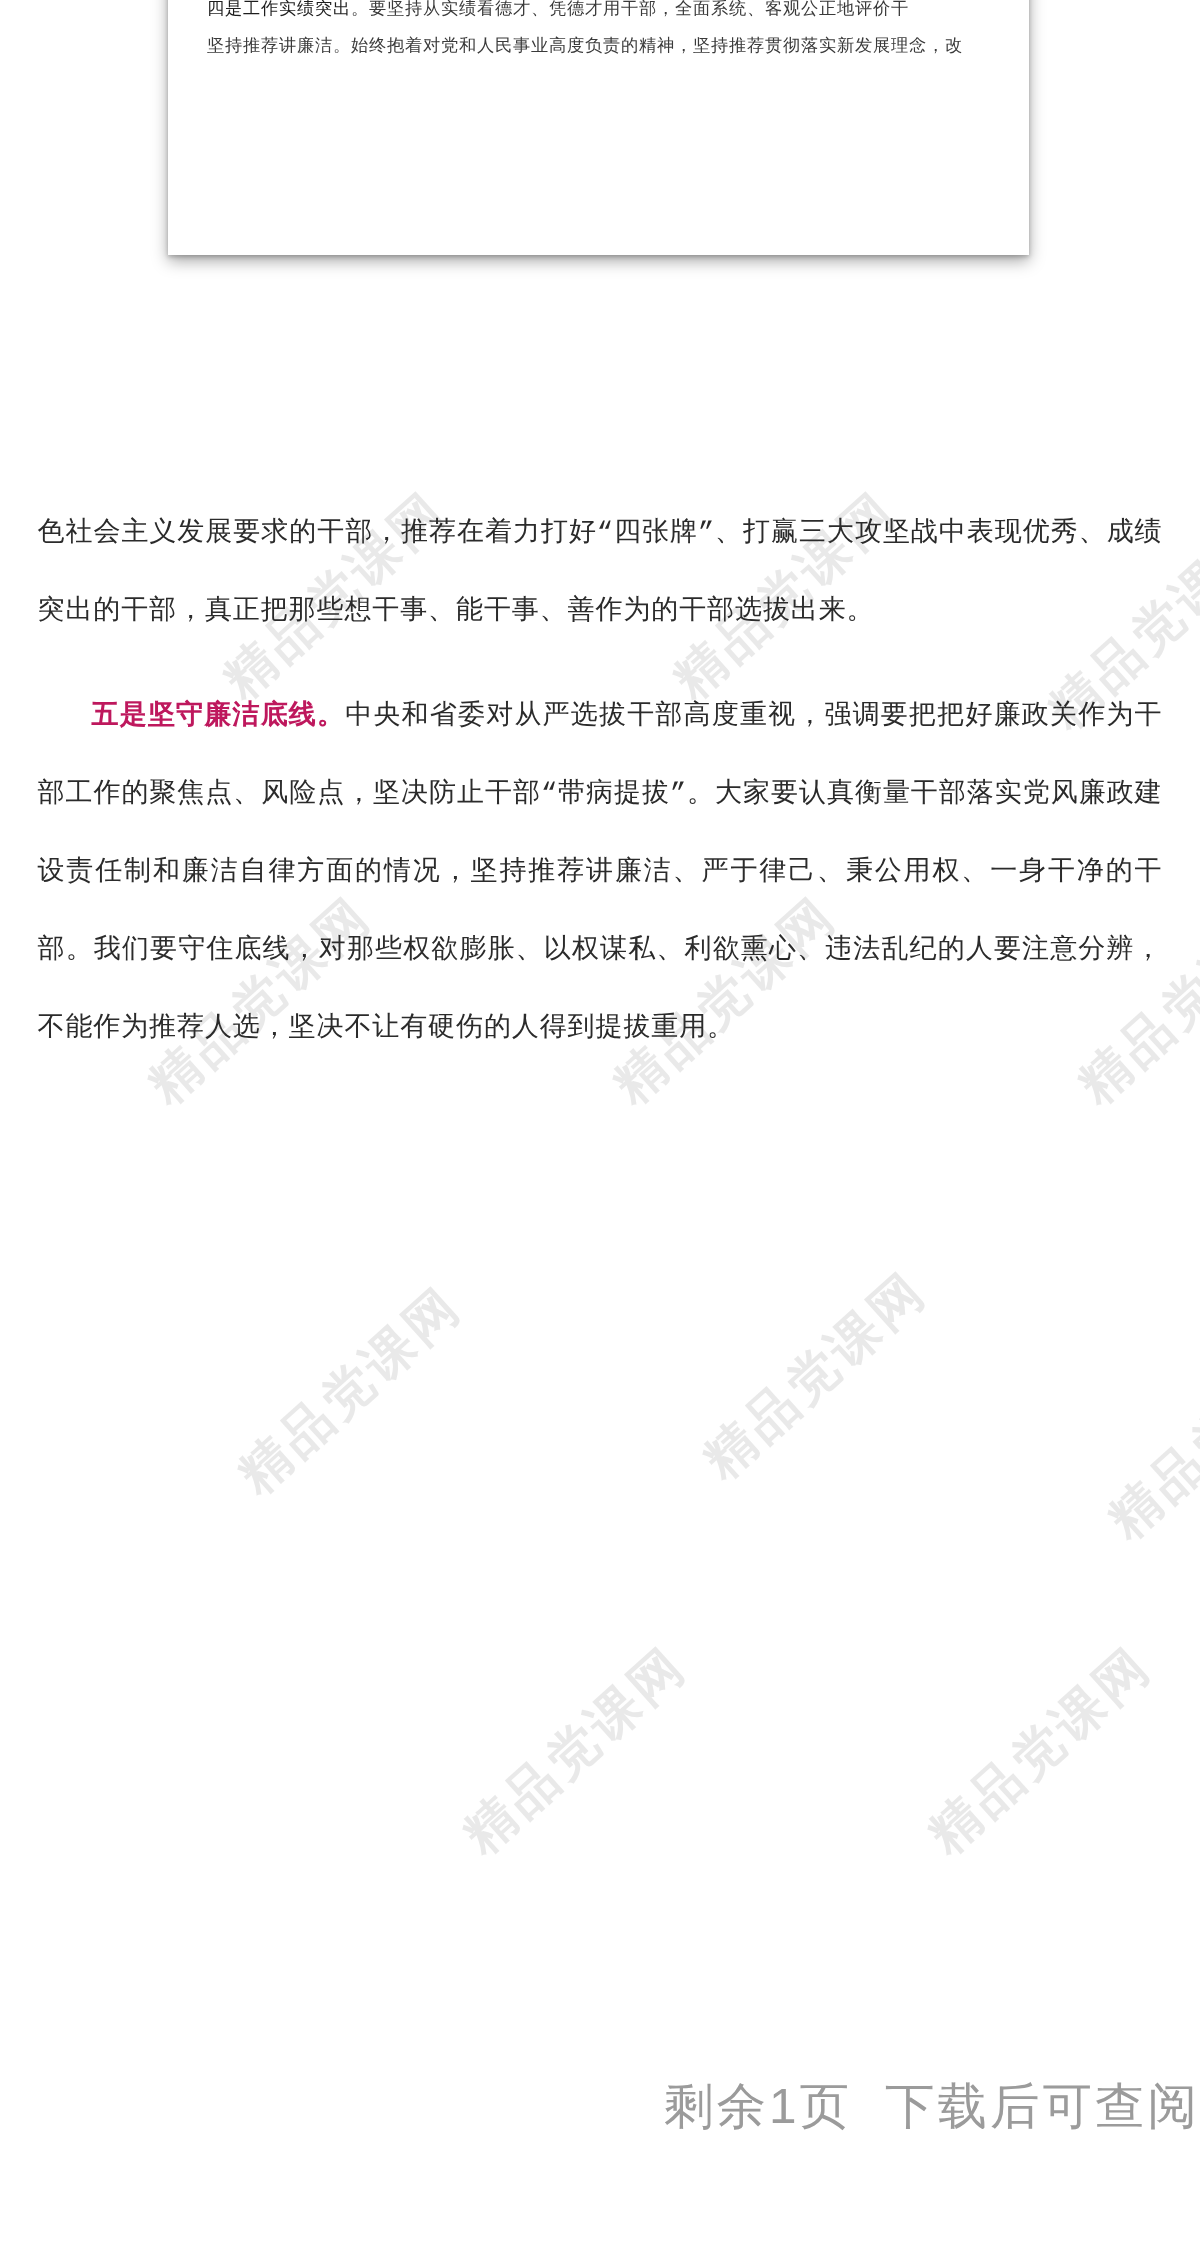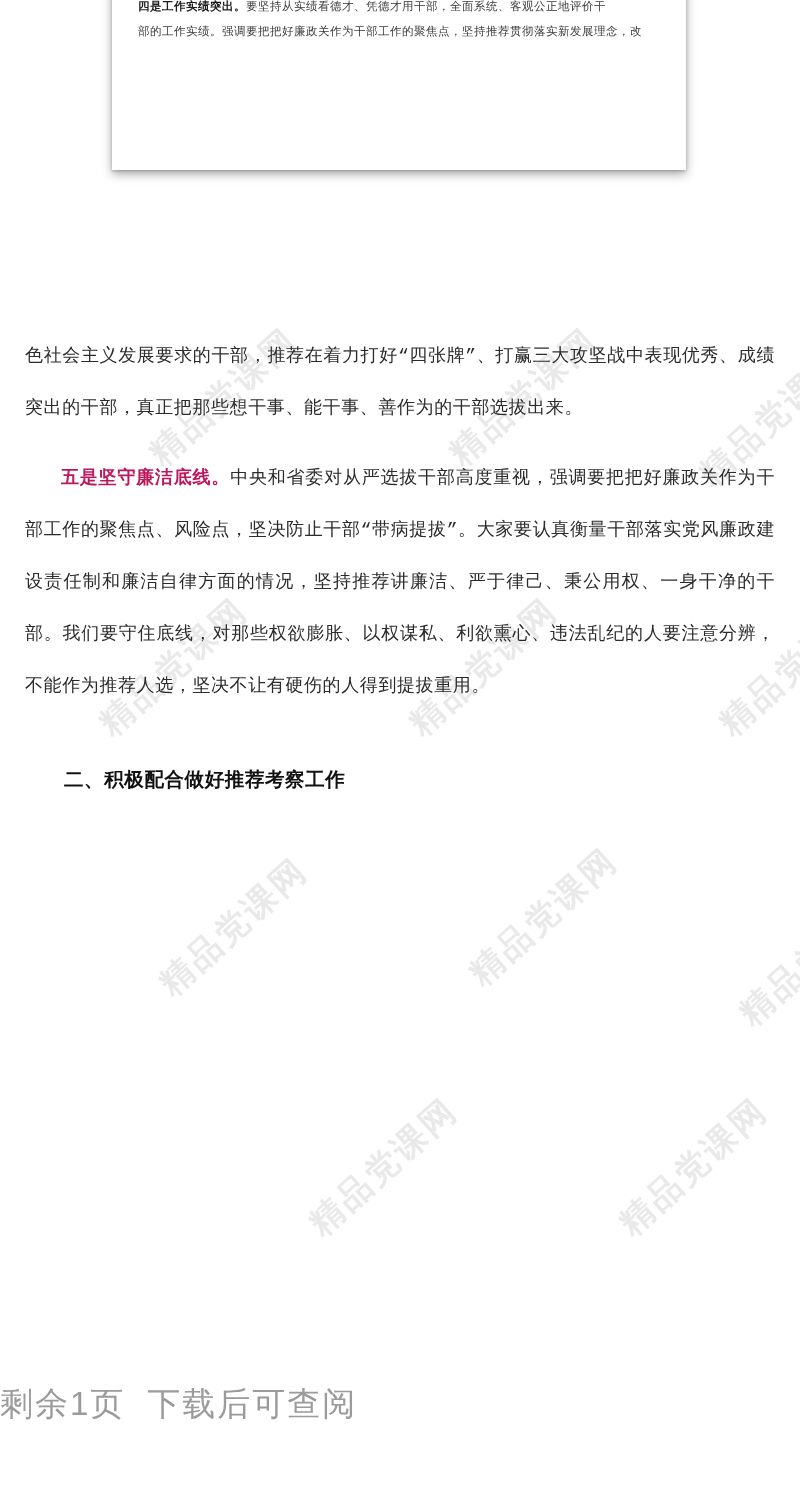--- a/index.html
+++ b/index.html
@@ -42,21 +42,21 @@
   .card-line {
     font-size: 11.5px;
     line-height: 25px;
     color: #3a3a3a;
     letter-spacing: 0.5px;
     text-align: justify;
     text-align-last: left;
     font-family: "Liberation Serif", "DejaVu Serif", serif;
   }
   .card-line.first { text-indent: 0; }
-  .card-line b { font-weight: 700; color: #1d1d1d; }
+  .card-line b { font-weight: 400; color: #1d1d1d; }
 
   
   .doc-body {
     position: absolute;
     left: 0;
     top: 330px;
     width: 800px;
     padding: 0 25px;
     z-index: 2;
   }
@@ -116,40 +116,40 @@
     white-space: nowrap;
     user-select: none;
   }
 
   
   .footer-notice {
     position: absolute;
     left: 0;
     top: 1382px;
     width: 800px;
-    text-align: left;
+    text-align: right;
     z-index: 3;
   }
 
   .footer-notice span {
     font-family: "Liberation Sans", "DejaVu Sans", sans-serif;
     font-size: 33px;
     color: #9b9b9b;
     letter-spacing: 2px;
   }
   .footer-notice .gap { display: inline-block; width: 22px; }
 </style>
 </head>
 <body>
 
 <div class="page-card-wrap">
   <div class="page-card">
     <div class="page-card-inner">
       <div class="card-line first"><b>四是工作实绩突出。</b><span>要坚持从实绩看德才、凭德才用干部，全面系统、客观公正地评价干</span></div>
-      <div class="card-line"><span>部的工作实绩。强调要把把好廉政关作为干部工作的聚焦点，坚持推荐贯彻落实新发展理念，改</span></div>
+      <div class="card-line"><span>坚持推荐讲廉洁。始终抱着对党和人民事业高度负责的精神，坚持推荐贯彻落实新发展理念，改</span></div>
     </div>
   </div>
 </div>
 
 <div class="watermark-layer">
   <div class="wm" style="left:170px;  top:130px;">精品党课网</div>
   <div class="wm" style="left:470px;  top:130px;">精品党课网</div>
   <div class="wm" style="left:720px;  top:150px;">精品党课网</div>
   <div class="wm" style="left:120px;  top:400px;">精品党课网</div>
   <div class="wm" style="left:430px;  top:400px;">精品党课网</div>
@@ -167,21 +167,20 @@
 
   <div class="spacer-sm"></div>
 
   <p class="para indent"><b class="lead">五是坚守廉洁底线。</b><span>中央和省委对从严选拔干部高度重视，强调要把把好廉政关作为干部工作的聚焦点、风险点，坚决防止干部“带病提拔”。大家要认真衡量干部落实党风廉政建设责任制和廉洁自律方面的情况，坚持推荐讲廉洁、严于律己、秉公用权、一身干净的干部。我们要守住底线，对那些权欲膨胀、以权谋私、利欲熏心、违法乱纪的人要注意分辨，不能作为推荐人选，坚决不让有硬伤的人得到提拔重用。</span></p>
 
   <div class="spacer-sm"></div>
 
 
   <div class="spacer-md"></div>
 
-  <p class="heading">二、积极配合做好推荐考察工作</p>
 
   <div class="spacer-sm"></div>
 
 
   <div class="spacer-sm"></div>
 
 
   <div class="spacer-sm"></div>
 
   <p class="para indent"></p>

